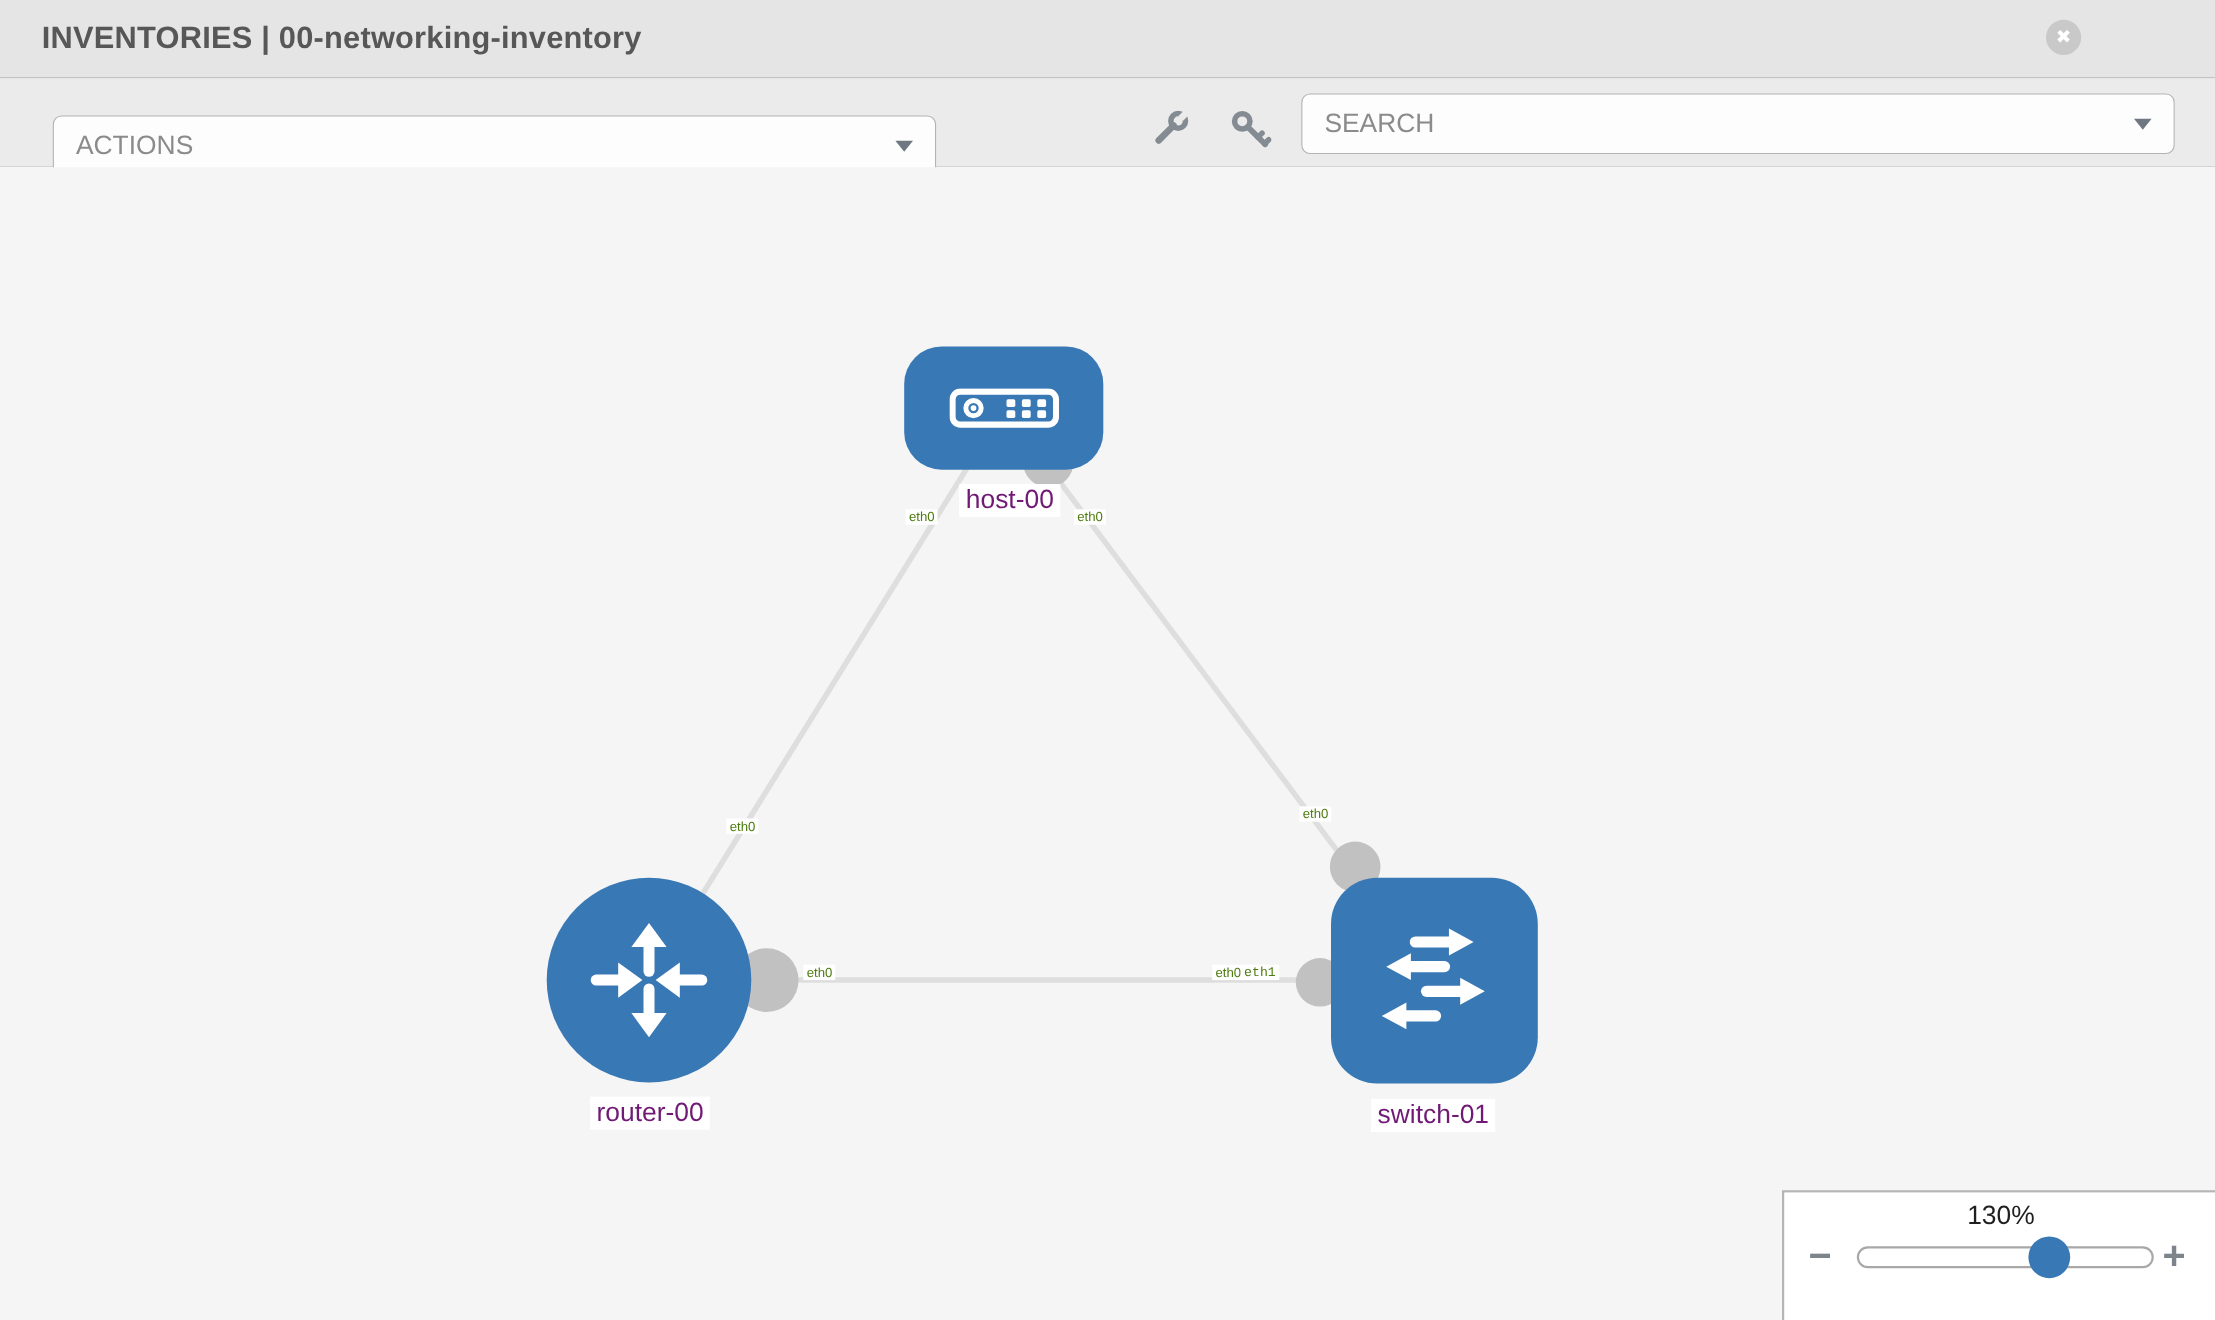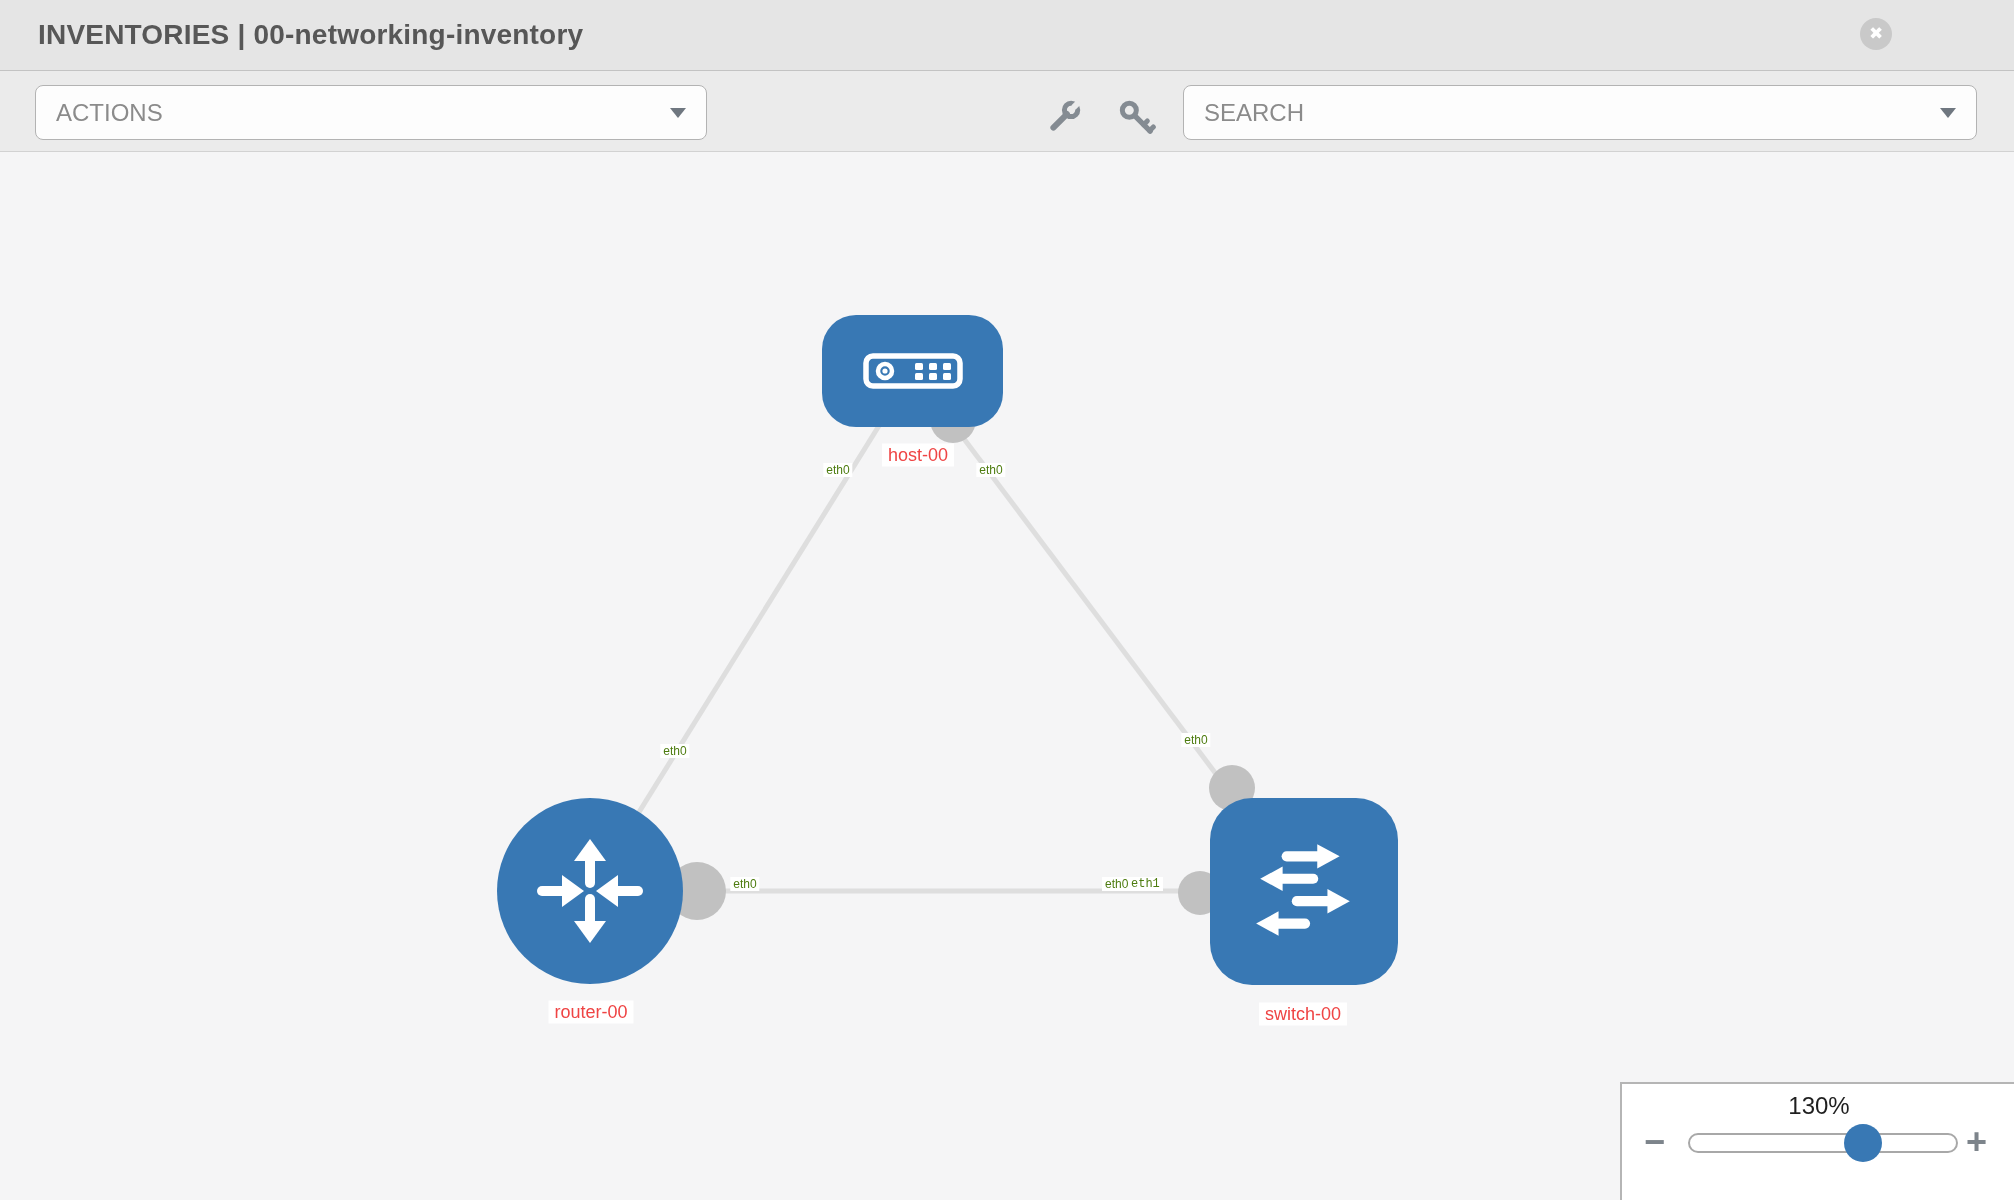--- a/index.html
+++ b/index.html
@@ -16,38 +16,38 @@
 
   
   .toolbar { position:relative; height:82px; background:#ebebeb;
              border-top:1px solid #c3c3c3; border-bottom:1px solid #d2d2d2; }
   .select-box { position:absolute; top:14px; height:55px; background:#fdfdfd;
                 border:1px solid #b3b3b3; border-radius:8px; display:flex;
                 align-items:center; padding:0 20px; color:#8b8b8b; font-size:24px; }
   .select-box .val { flex:1; }
   .caret { width:0; height:0; border-left:8px solid transparent;
            border-right:8px solid transparent; border-top:10px solid #6f7780; }
-  .actions-box { left:35px;  width:672px; }
+  .actions-box { left:48px;  width:803px;margin-top:20px; }
   .search-box  { left:1183px; width:794px;align-items:center; }
   .tool-icon { position:absolute; top:24px; width:40px; height:44px; cursor:pointer; }
   .wrench-pos { left:1044px; }
   .key-pos    { left:1116px; }
 
   
   .canvas { position:relative; width:2014px; height:1048px; background:#f5f5f6; overflow:hidden; }
   .links-svg { position:absolute; left:0; top:0; }
 
   .node { position:absolute; background:#3878b4; display:flex;
           align-items:center; justify-content:center; cursor:pointer; }
   .node-host   { left:822px;  top:163px; width:181px; height:112px; border-radius:34px; }
   .node-router { left:497px;  top:646px; width:186px; height:186px; border-radius:50%; }
   .node-switch { left:1210px; top:646px; width:188px; height:187px; border-radius:42px; }
 
   .node-label { position:absolute; transform:translate(-50%,-50%); background:#fff;
-                color:#ef4444; font-size:18px; padding:1px 6px; white-space:nowrap; }
+                color:#701a75; font-size:24px; padding:1px 6px; white-space:nowrap; }
   .eth-label  { position:absolute; transform:translate(-50%,-50%); background:#fff;
                 color:#4d7c0f; font-size:12px; padding:0 3px; white-space:nowrap; }
   .eth-clip   { transform:translateY(-50%); width:27px; overflow:hidden; padding:0 0 0 3px; }
   .eth-after  { transform:translateY(-50%); }
 
   
   .zoom-widget { position:absolute; top:930px; right:-4px; width:398px; height:124px;
                  background:#fff; border:2px solid #b5b5b5; }
   .zoom-level { position:absolute; left:0; top:8px; width:100%; text-align:center;
                 font-size:24px; color:#1f1f1f; }
@@ -154,21 +154,21 @@
         <polygon points="90,20 68,8 68,32"></polygon>
         <polygon points="12,42 34,30 34,54"></polygon>
         <polygon points="100,64 78,52 78,76"></polygon>
         <polygon points="8,86 30,74 30,98"></polygon>
       </g>
     </svg>
   </div>
 
   <div class="node-label" style="left:918px; top:303px;">host-00</div>
   <div class="node-label" style="left:591px; top:860px;">router-00</div>
-  <div class="node-label" style="left:1303px; top:862px;">switch-00</div>
+  <div class="node-label" style="left:1303px; top:862px;">switch-01</div>
 
   <div class="eth-label" style="left:838px; top:318px;">eth0</div>
   <div class="eth-label" style="left:991px; top:318px;">eth0</div>
   <div class="eth-label" style="left:675px; top:599px;">eth0</div>
   <div class="eth-label" style="left:1196px; top:588px;">eth0</div>
   <div class="eth-label" style="left:745px; top:732px;">eth0</div>
   <div class="eth-label eth-clip" style="left:1102px; top:732px;">eth0</div>
   <div class="eth-label eth-after" style="left:1128px; top:732px;font-family:Liberation Mono, monospace;">eth1</div>
 
   <div class="zoom-widget">

